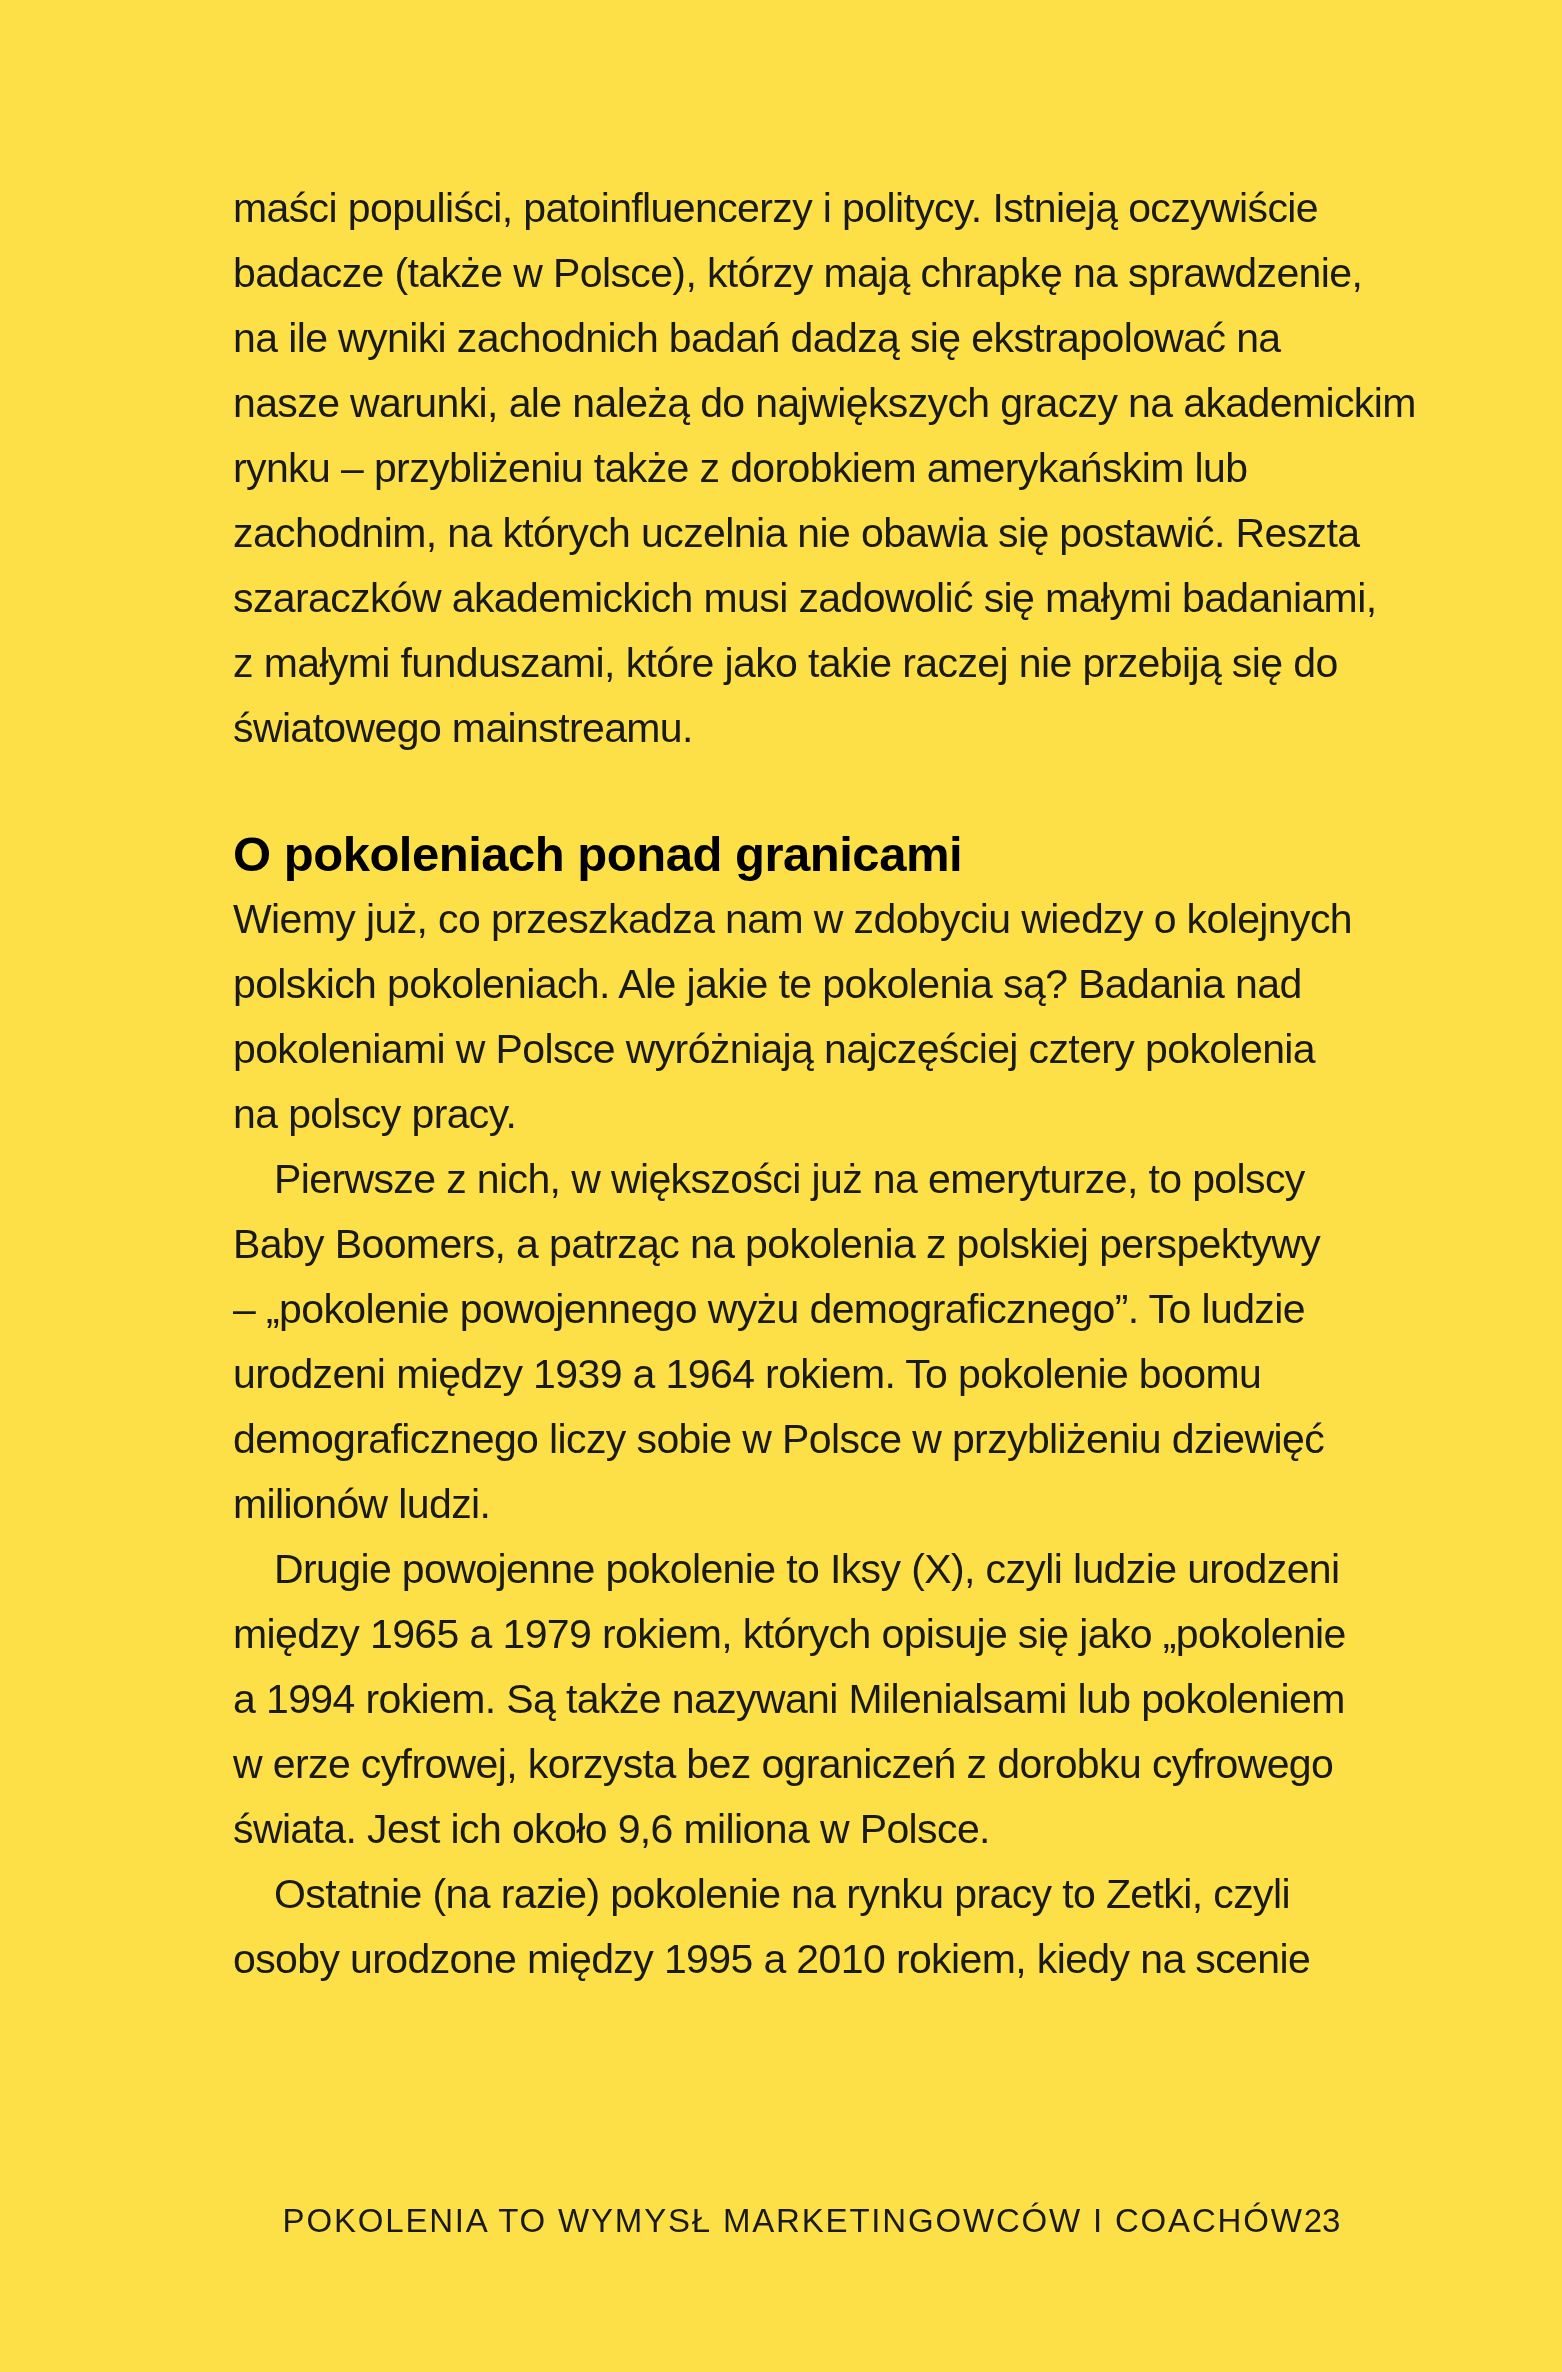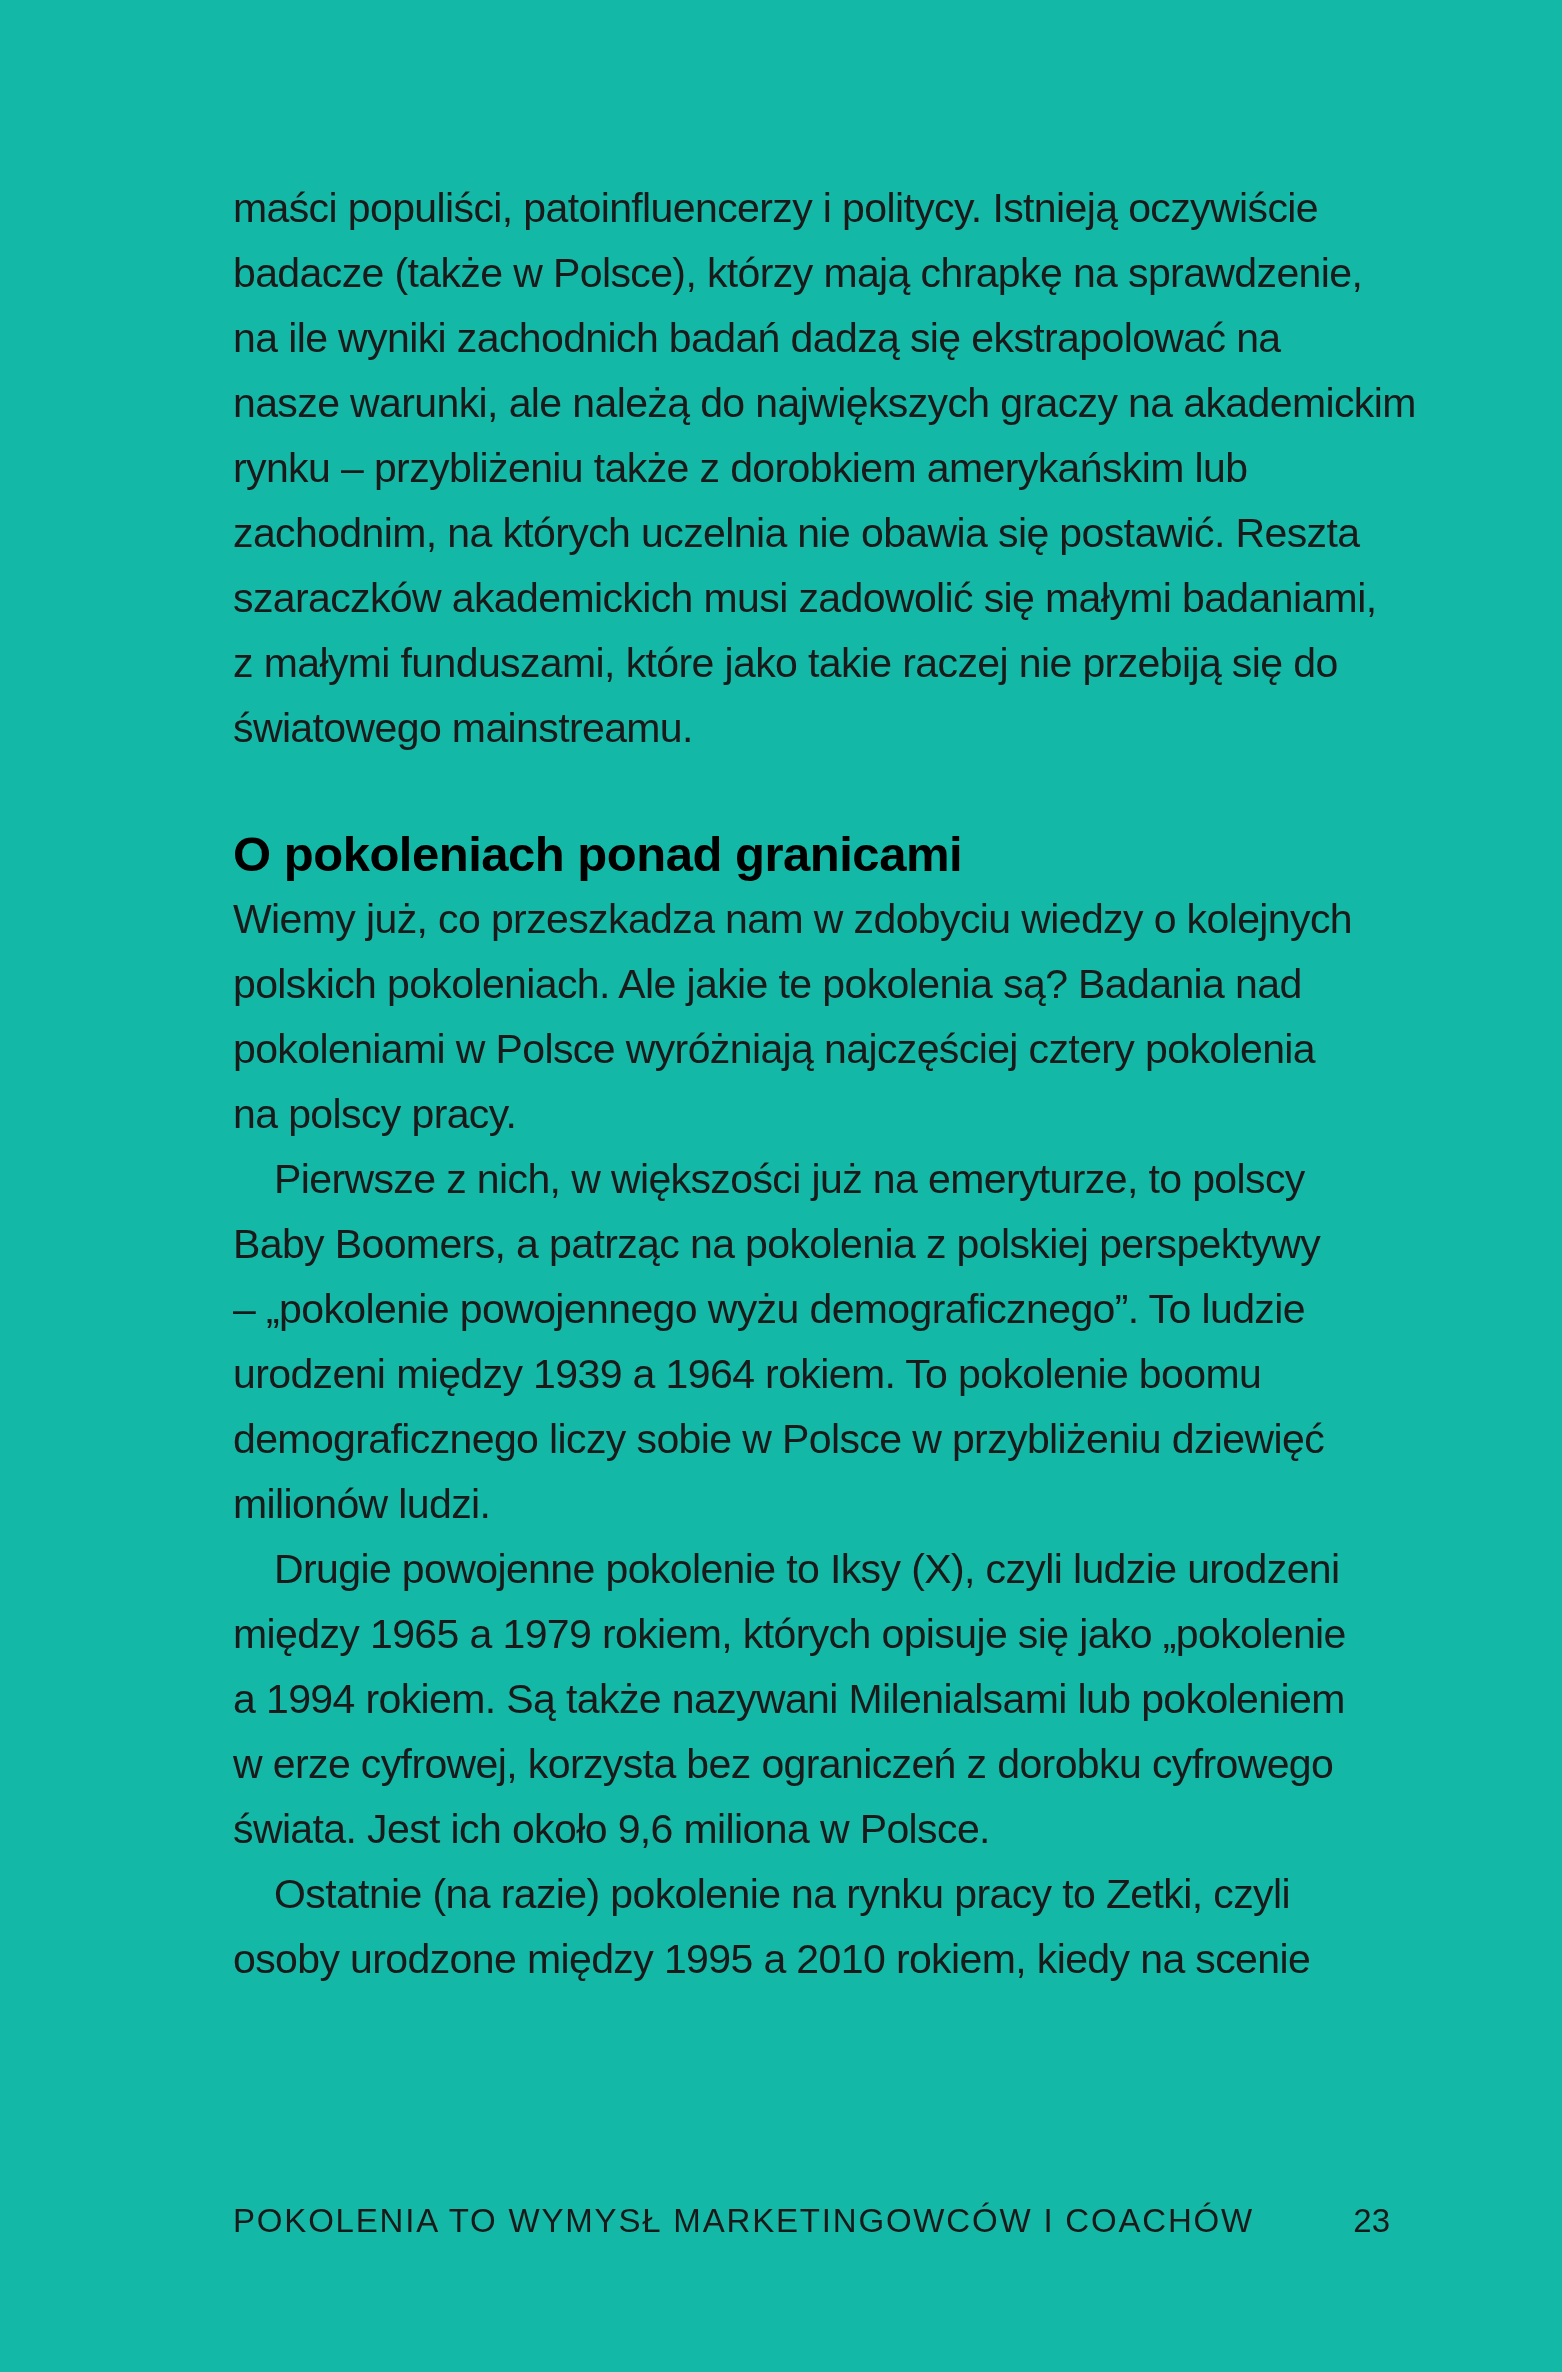--- a/index.html
+++ b/index.html
@@ -4,21 +4,21 @@
 <style>
   html, body {
     margin: 0;
     padding: 0;
     background: #ffffff;
   }
   .page {
     position: relative;
     width: 1562px;
     height: 2373px;
-    background: #14b8a6;
+    background: #fde047;
     font-family: "Liberation Sans", "DejaVu Sans", sans-serif;
     color: #1a1a1a;
     overflow: hidden;
   }
   .content {
     position: absolute;
     left: 233px;
     top: 176px;
     right: 88px;
   }
@@ -46,21 +46,21 @@
     color: #000000;
     letter-spacing: -0.01em;
     white-space: nowrap;
   }
   .footer {
     position: absolute;
     left: 233px;
     top: 2201px;
     width: 1157px;
     display: flex;
-    justify-content: space-between;
+    justify-content: center;
     align-items: baseline;
     font-size: 33px;
     line-height: 39px;
     letter-spacing: 0.055em;
     color: #1a1a1a;
   }
   .footer .pagenum {
     letter-spacing: 0;
   }
 </style>

